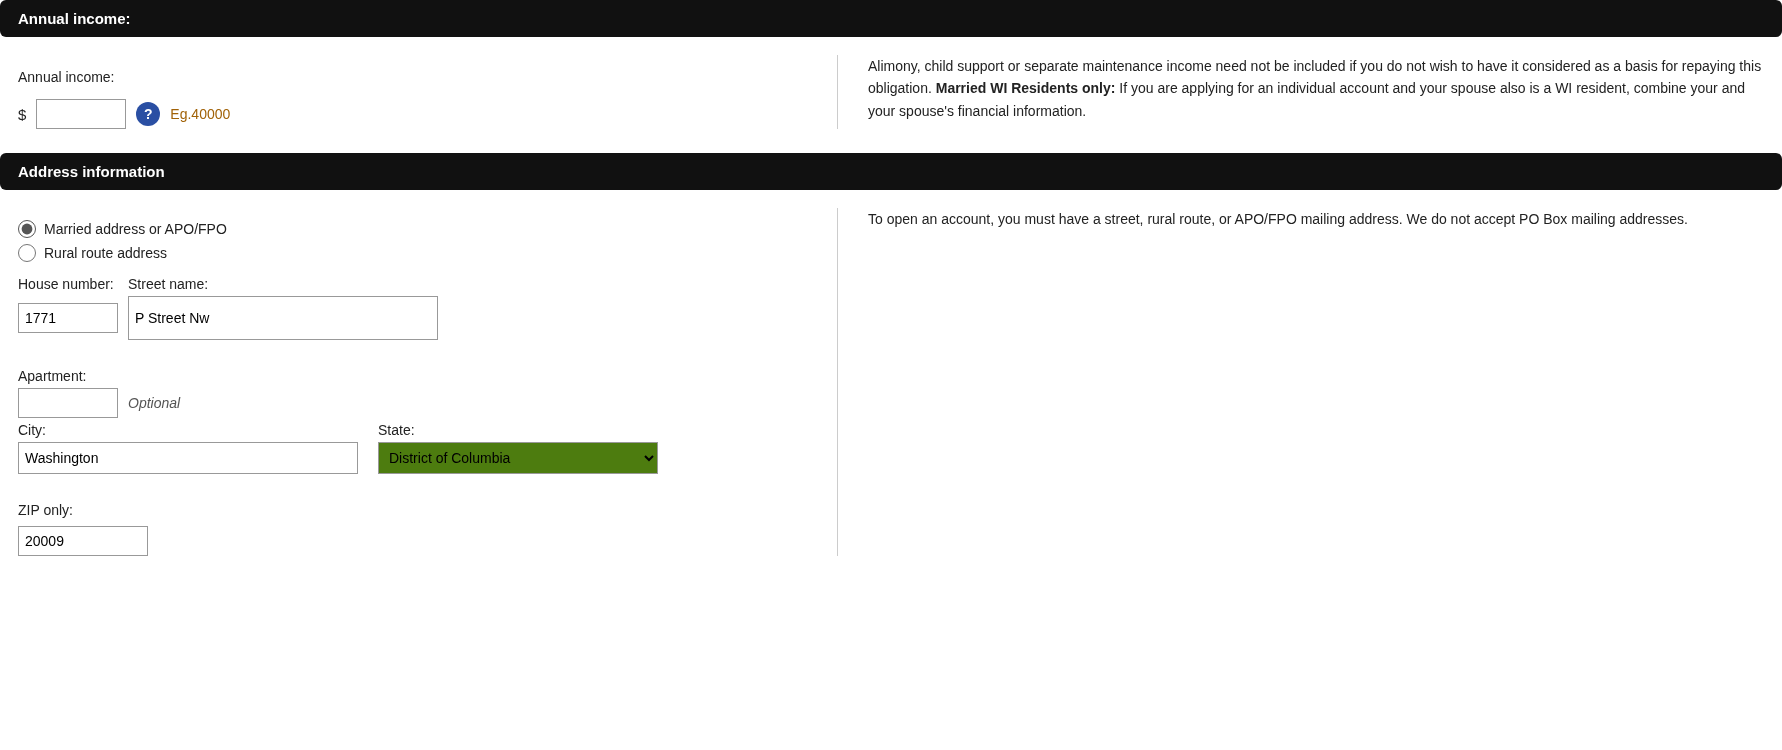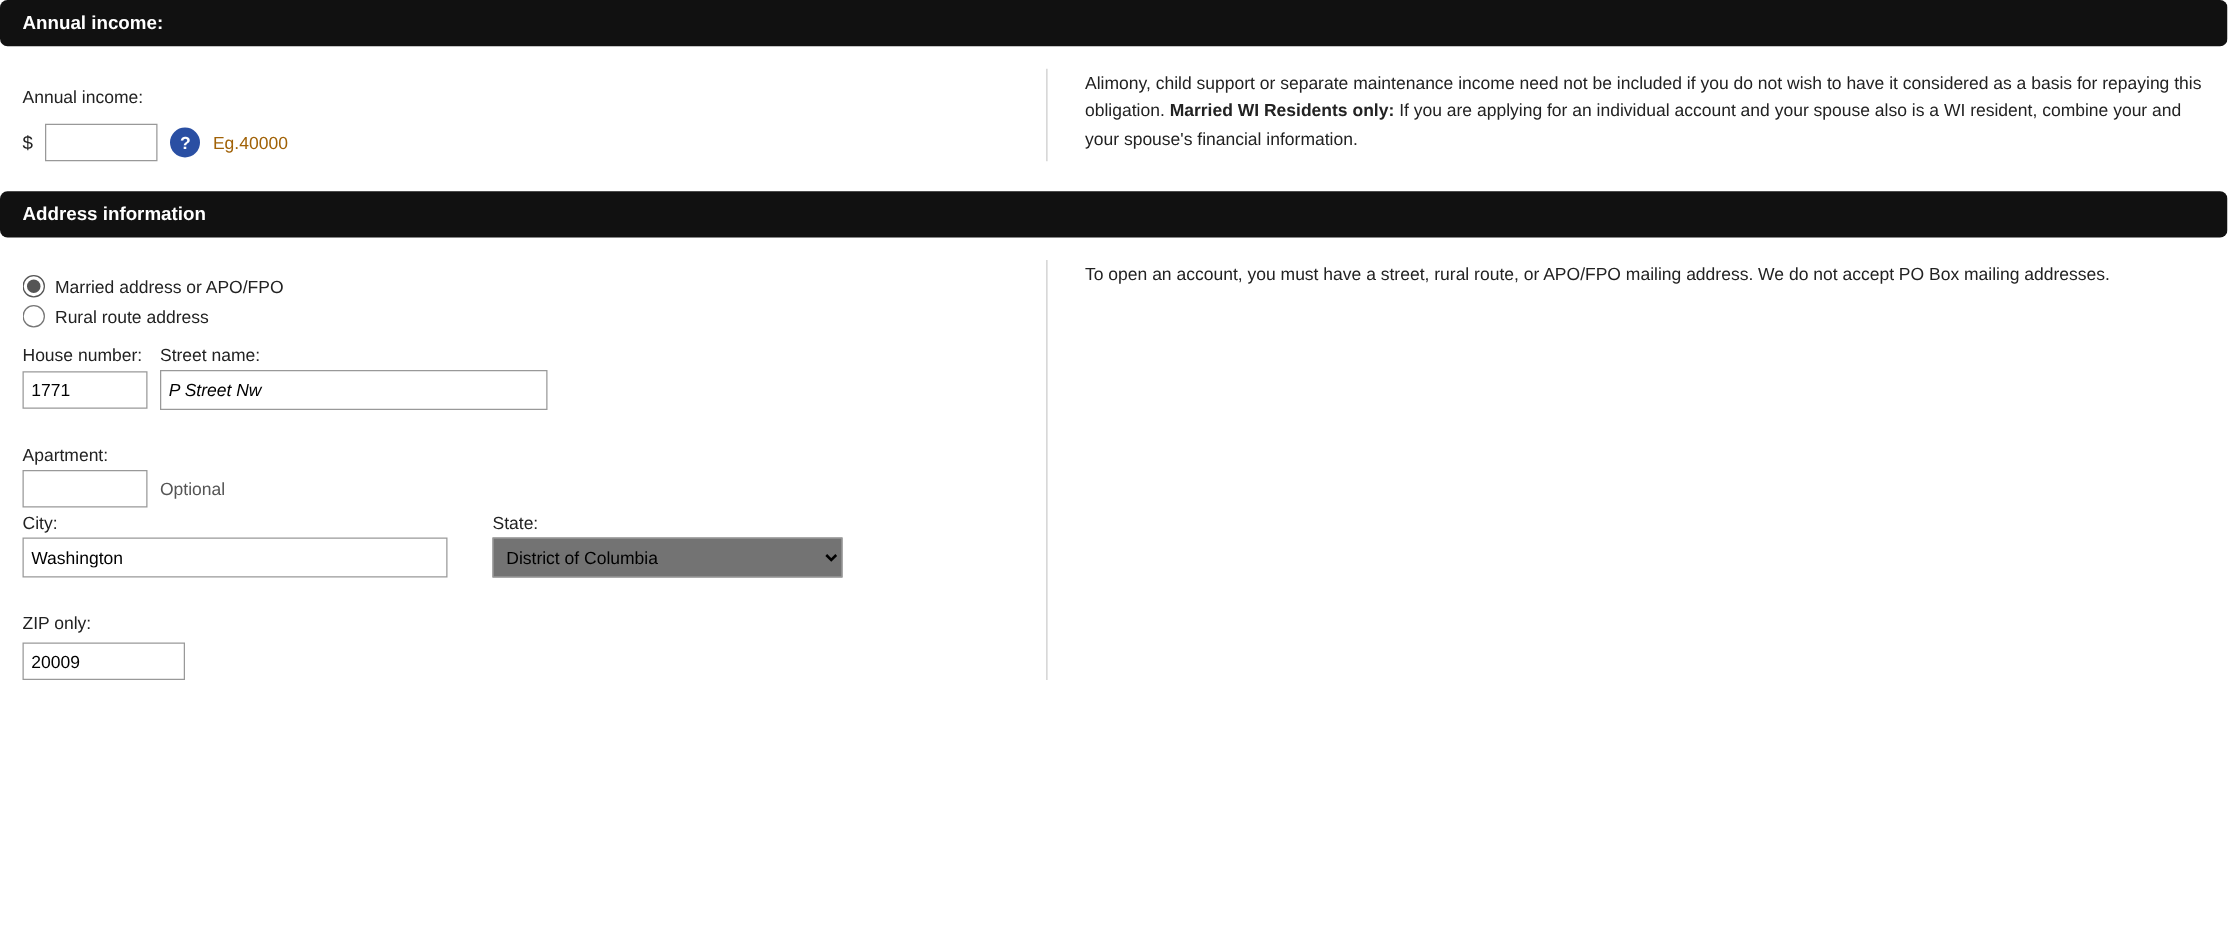--- a/index.html
+++ b/index.html
@@ -151,50 +151,50 @@
     .house-input {
       width: 100px;
       height: 30px;
       border: 1px solid #999;
       padding: 0 6px;
       font-size: 14px;
     }
 
     .street-input {
       width: 310px;
-      height: 32px;
-      border: 1px solid #999;
-      padding: 0 6px;
-      font-size: 14px;
-      font-style: italic;
+      height: 44px;
+      border: 1px solid #999;
+      padding: 0 6px;
+      font-size: 14px;
     }
 
     .apt-row {
       display: flex;
       align-items: center;
       gap: 10px;
       margin-top: 4px;
     }
 
     .apt-input {
       width: 100px;
       height: 30px;
       border: 1px solid #999;
       padding: 0 6px;
       font-size: 14px;
     }
 
     .optional-text {
+      font-style: italic;
       color: #555;
       font-size: 14px;
     }
 
     .city-state-row {
       display: flex;
-      gap: 36px;
+      gap: 20px;
       margin-top: 4px;
       align-items: flex-end;
     }
 
     .city-col, .state-col {
       display: flex;
       flex-direction: column;
     }
 
     .city-col label, .state-col label {
@@ -209,21 +209,21 @@
       padding: 0 6px;
       font-size: 14px;
     }
 
     .state-select {
       width: 280px;
       height: 32px;
       border: 1px solid #999;
       padding: 0 6px;
       font-size: 14px;
-      background: #737373;
+      background: #4d7c0f;
     }
 
     .zip-input {
       width: 130px;
       height: 30px;
       border: 1px solid #999;
       padding: 0 6px;
       font-size: 14px;
       margin-top: 4px;
     }

